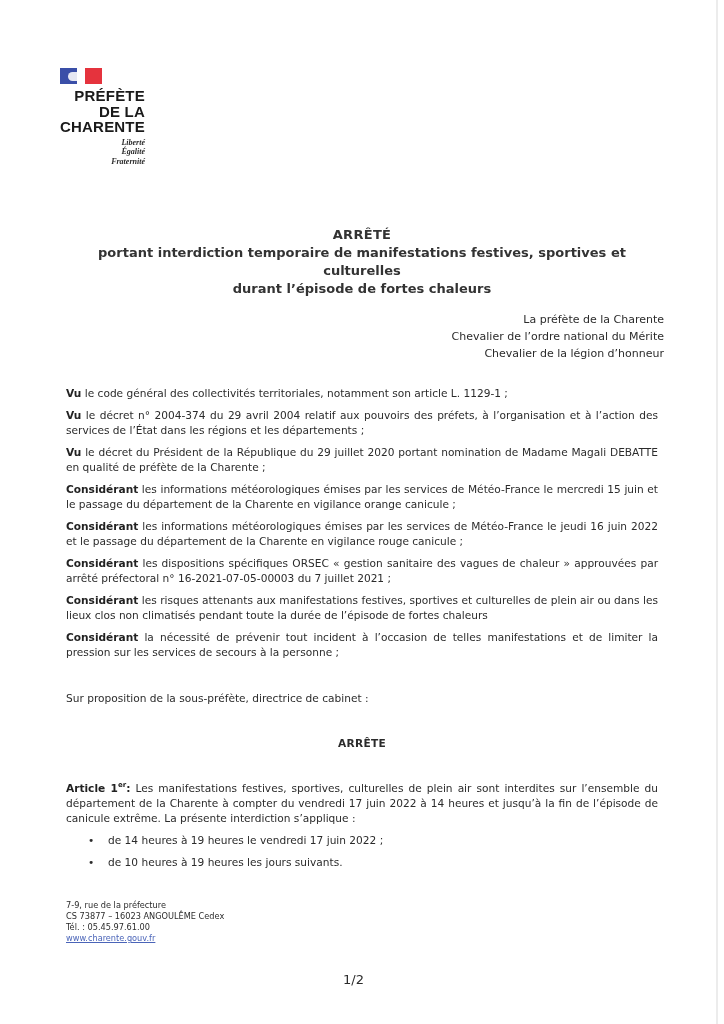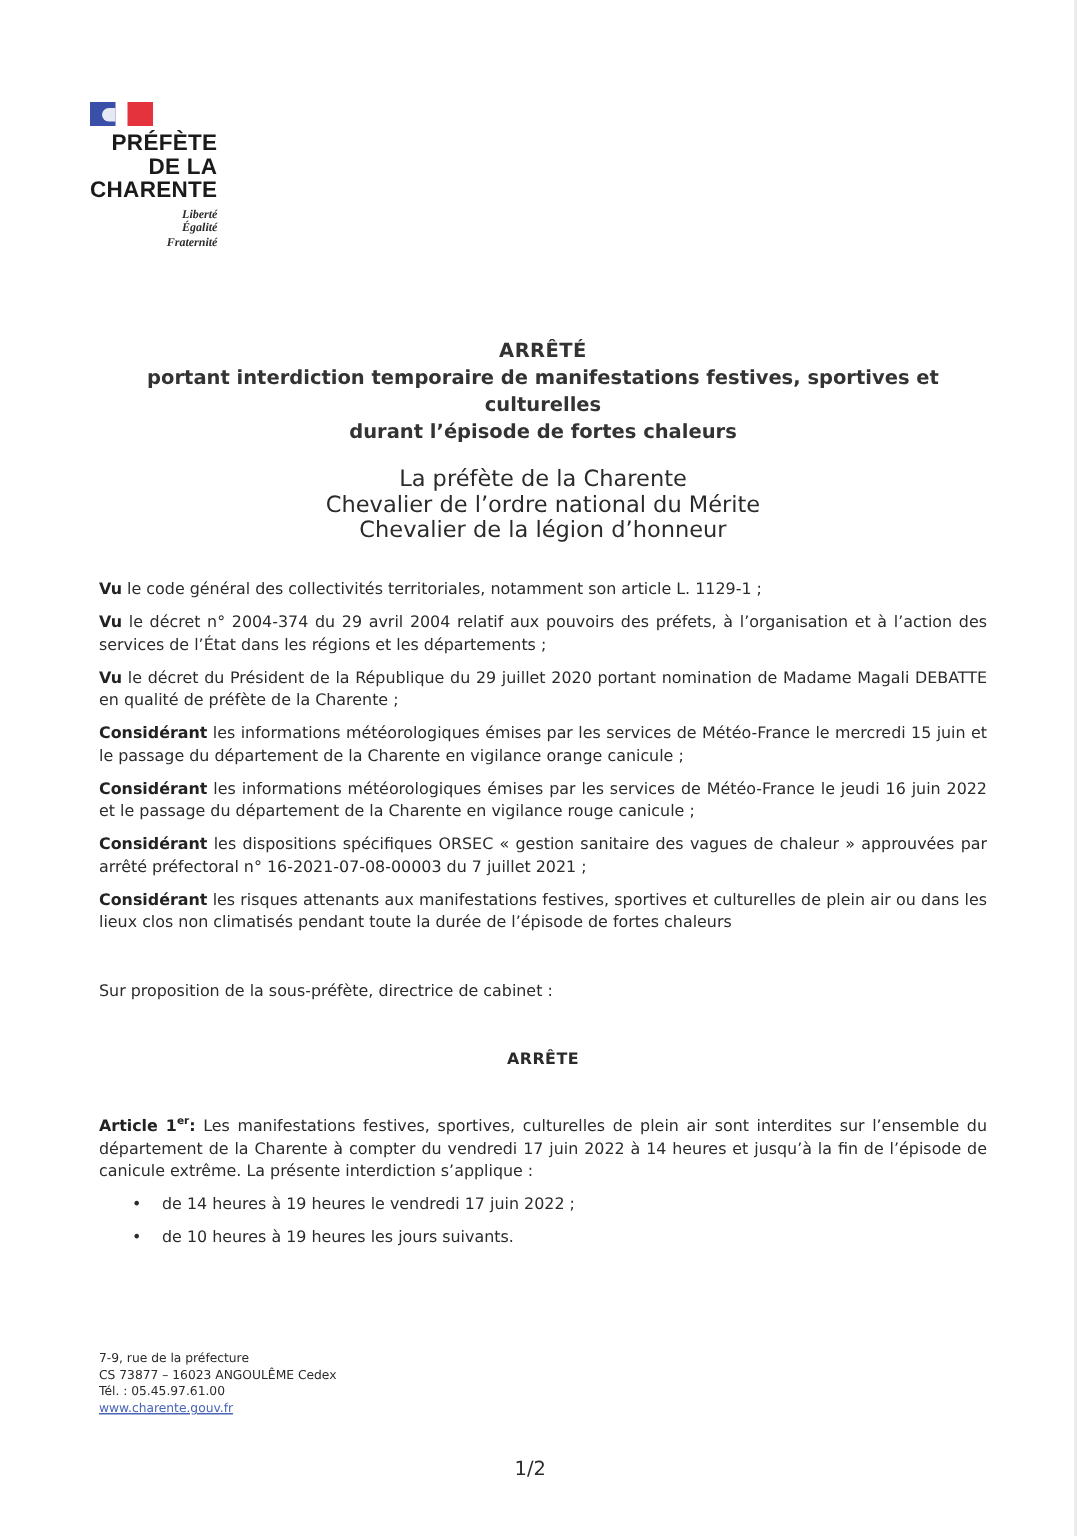--- a/index.html
+++ b/index.html
@@ -72,22 +72,22 @@
       font-weight: bold;
     }
     .title-main { font-size: 13px; line-height: 18px; letter-spacing: 0.3px; }
     .title-sub { font-size: 13px; line-height: 18px; }
     
     .authority {
       position: absolute;
       left: 60px;
       width: 604px;
       top: 311px;
-      text-align: center;
-      font-size: 15px;
+      text-align: right;
+      font-size: 11px;
       line-height: 17px;
       color: #2b2b2b;
     }
     
     .body {
       position: absolute;
       left: 66px;
       width: 592px;
       top: 386px;
       font-size: 10.6px;
@@ -176,22 +176,23 @@
   <div>Chevalier de l’ordre national du Mérite</div>
   <div>Chevalier de la légion d’honneur</div>
 </div>
 
 <div class="body">
   <p class="para"><b>Vu</b><span> le code général des collectivités territoriales, notamment son article L. 1129-1 ;</span></p>
   <p class="para"><b>Vu</b><span> le décret n° 2004-374 du 29 avril 2004 relatif aux pouvoirs des préfets, à l’organisation et à l’action des services de l’État dans les régions et les départements ;</span></p>
   <p class="para"><b>Vu</b><span> le décret du Président de la République du 29 juillet 2020 portant nomination de Madame Magali DEBATTE en qualité de préfète de la Charente ;</span></p>
   <p class="para"><b>Considérant</b><span> les informations météorologiques émises par les services de Météo-France le mercredi 15 juin et le passage du département de la Charente en vigilance orange canicule ;</span></p>
   <p class="para"><b>Considérant</b><span> les informations météorologiques émises par les services de Météo-France le jeudi 16 juin 2022 et le passage du département de la Charente en vigilance rouge canicule ;</span></p>
-  <p class="para"><b>Considérant</b><span> les dispositions spécifiques ORSEC « gestion sanitaire des vagues de chaleur » approuvées par arrêté préfectoral n° 16-2021-07-08-00003 du 7 juillet 2021 ;</span></p>
+  <p class="para"><b>Considérant</b><span> les dispositions spécifiques ORSEC « gestion sanitaire des vagues de chaleur » approuvées par arrêté préfectoral n° 16-2021-07-05-00003 du 7 juillet 2021 ;</span></p>
   <p class="para"><b>Considérant</b><span> les risques attenants aux manifestations festives, sportives et culturelles de plein air ou dans les lieux clos non climatisés pendant toute la durée de l’épisode de fortes chaleurs</span></p>
+  <p class="para"><b>Considérant</b><span> la nécessité de prévenir tout incident à l’occasion de telles manifestations et de limiter la pression sur les services de secours à la personne ;</span></p>
 
   <div class="spacer-proposition"></div>
   <p class="para proposition">Sur proposition de la sous-préfète, directrice de cabinet :</p>
 
   <div class="arrete-heading">ARRÊTE</div>
 
   <p class="para"><b><span>Article 1</span><sup>er</sup><span>:</span></b><span> Les manifestations festives, sportives, culturelles de plein air sont interdites sur l’ensemble du département de la Charente à compter du vendredi 17 juin 2022 à 14 heures et jusqu’à la fin de l’épisode de canicule extrême. La présente interdiction s’applique :</span></p>
   <ul class="bullets">
     <li><span class="dot">•</span><span>de 14 heures à 19 heures le vendredi 17 juin 2022 ;</span></li>
     <li><span class="dot">•</span><span>de 10 heures à 19 heures les jours suivants.</span></li>

